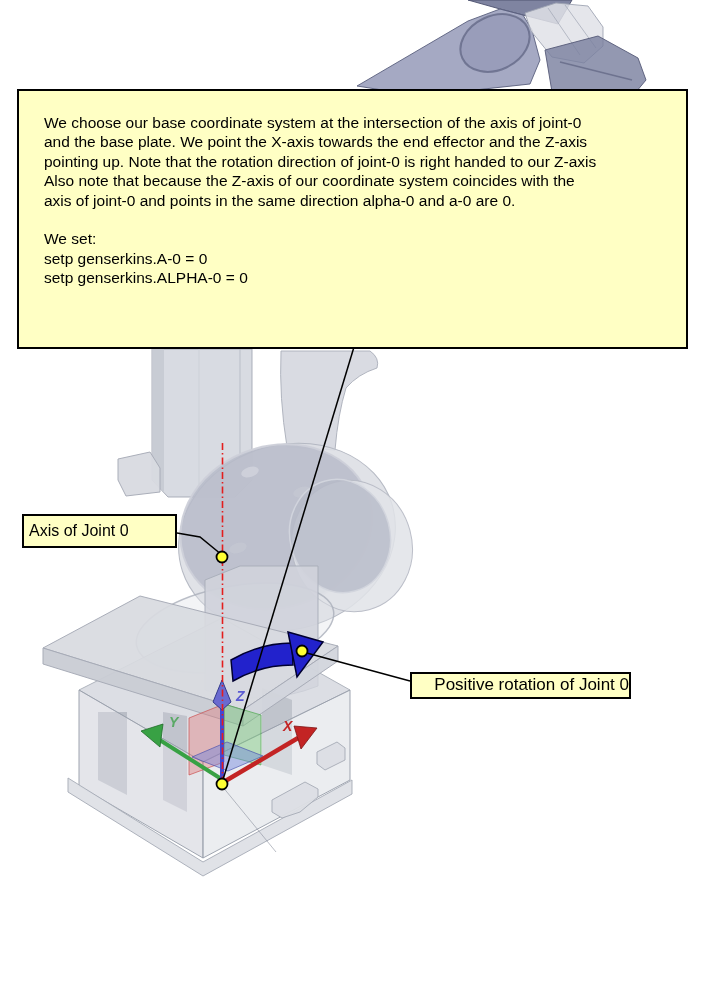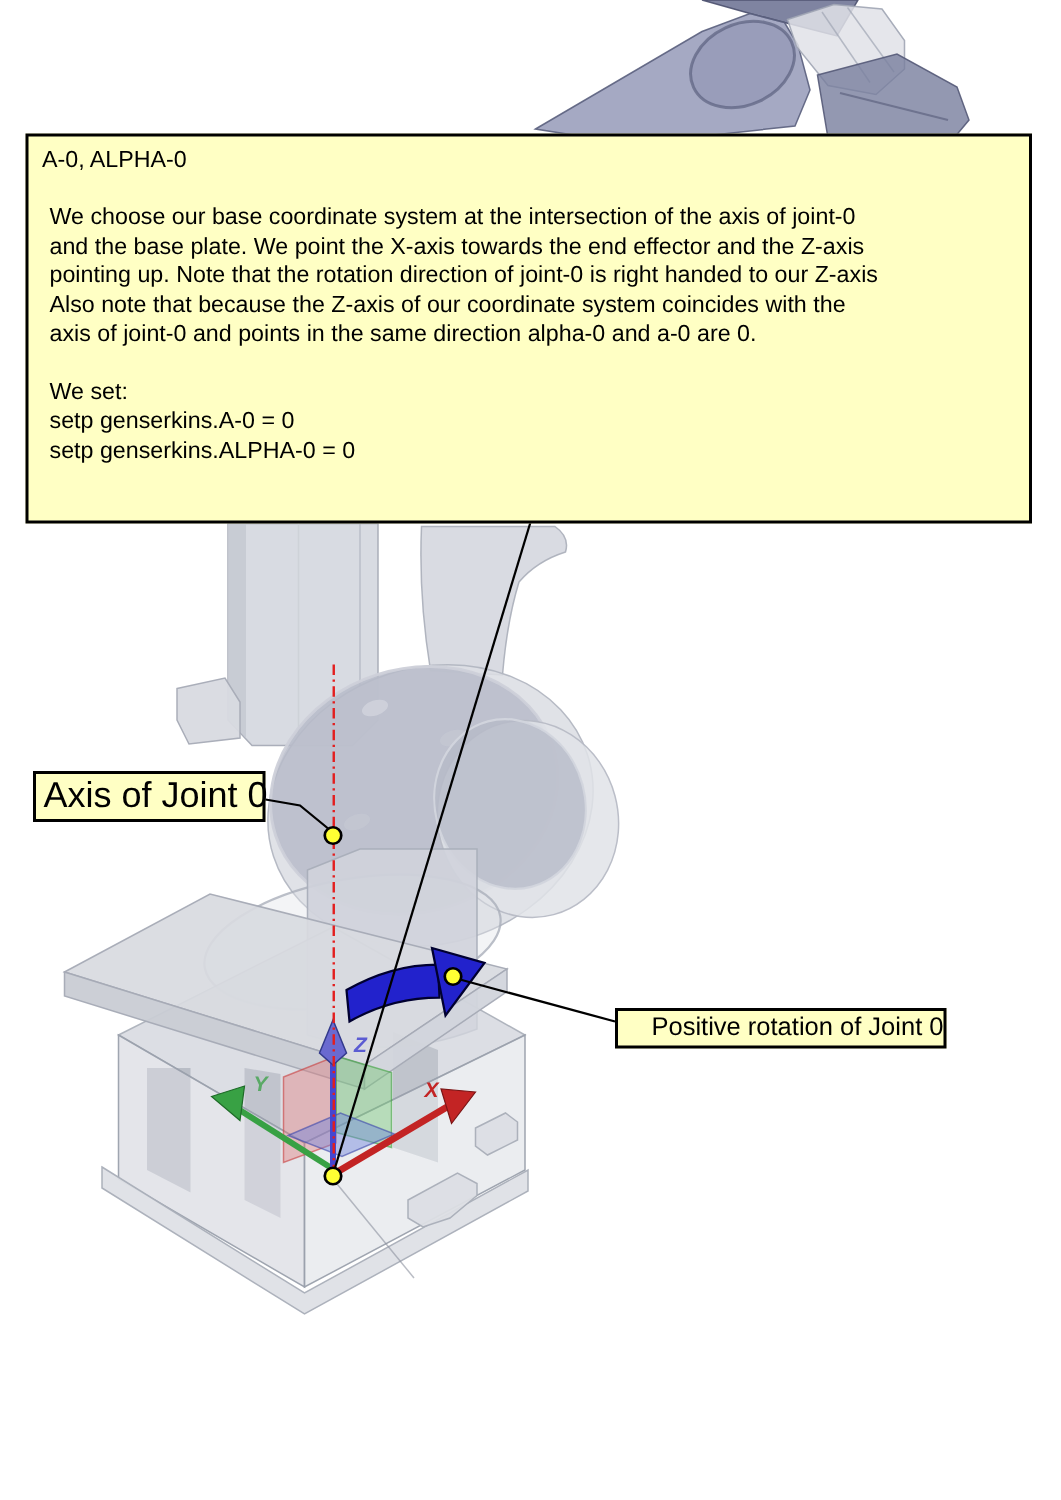--- a/index.html
+++ b/index.html
@@ -12,24 +12,24 @@
     position:absolute;box-sizing:border-box;
     background:var(--infobox-fill,#ffffc4);
     border:2px solid var(--infobox-border,#000);
     color:#000;
   }
   #infobox{
     left:17px;top:89px;width:671px;height:260px;
     padding:6px 9px;font-size:15.5px;line-height:19.4px;
   }
   #infobox .title{white-space:pre-line;margin:0 0 19px 0;}
-  #infobox .body{white-space:pre-line;margin:5px;}
+  #infobox .body{white-space:pre-line;margin:16px;}
   #axis-label{
     left:22px;top:514px;width:155px;height:34px;
-    font-size:24px;line-height:29px;padding:0 5px;white-space:nowrap;
+    font-size:16px;line-height:29px;padding:0 5px;white-space:nowrap;
   }
   #rotation-label{
     left:410px;top:672px;width:221px;height:27px;
     font-size:17px;line-height:22px;text-align:right;white-space:nowrap;
   }
   .axis-letter{font-weight:bold;font-style:italic;font-size:14px;font-family:"Liberation Sans",sans-serif;}
 </style>
 </head>
 <body>
 
@@ -120,21 +120,20 @@
     </g>
 
     <g>
       <circle cx="222" cy="557" r="5.5" style="fill:var(--marker-yellow)" stroke="#000" stroke-width="1.8"></circle>
       <circle cx="302" cy="651" r="5.5" style="fill:var(--marker-yellow)" stroke="#000" stroke-width="1.8"></circle>
       <circle cx="222" cy="784" r="5.5" style="fill:var(--marker-yellow)" stroke="#000" stroke-width="1.8"></circle>
     </g>
   </svg>
 
   <div id="infobox" class="note-box">
-    <p class="title">A-0, ALPHA-0</p>
     <p class="body">We choose our base coordinate system at the intersection of the axis of joint-0
 and the base plate. We point the X-axis towards the end effector and the Z-axis
 pointing up. Note that the rotation direction of joint-0 is right handed to our Z-axis
 Also note that because the Z-axis of our coordinate system coincides with the
 axis of joint-0 and points in the same direction alpha-0 and a-0 are 0.
 
 We set:
 setp genserkins.A-0 = 0
 setp genserkins.ALPHA-0 = 0</p>
   </div>

